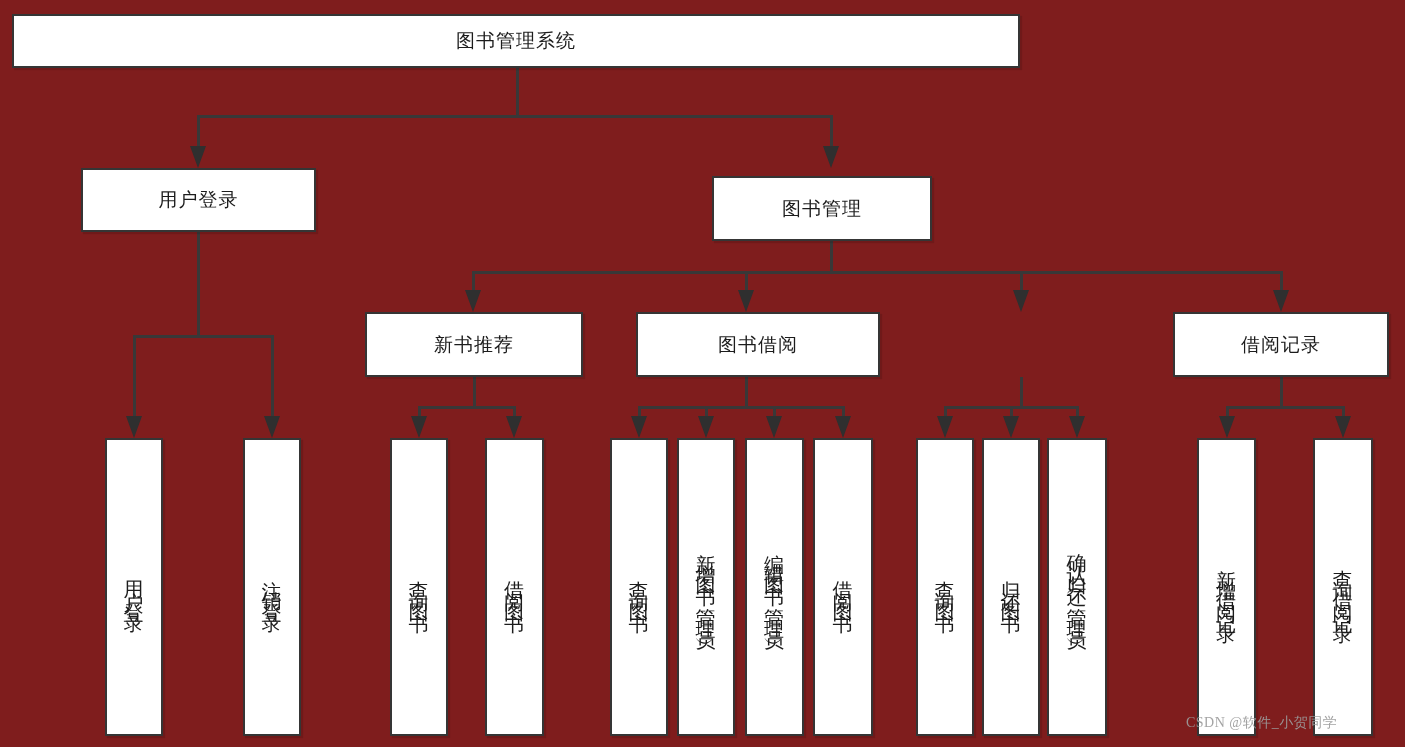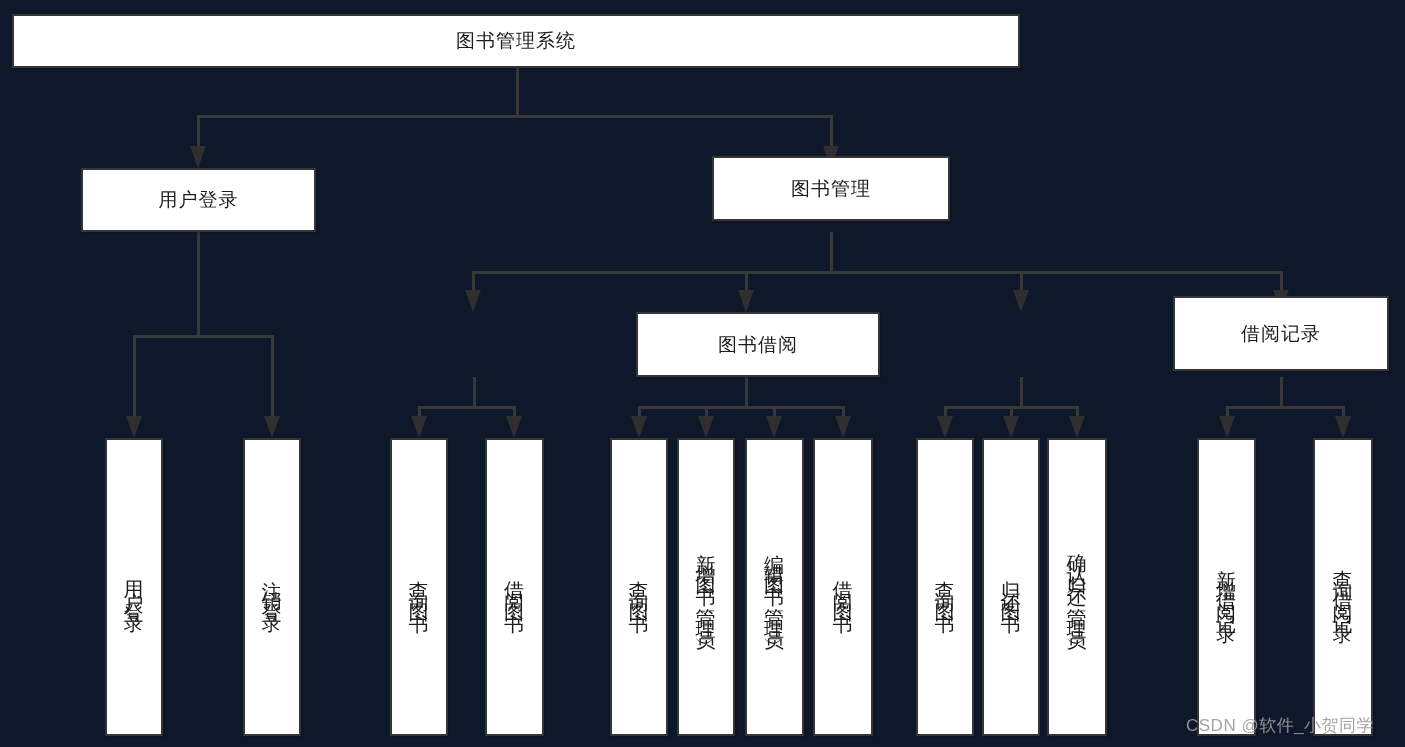--- a/index.html
+++ b/index.html
@@ -1,22 +1,22 @@
 <!DOCTYPE html>
 <html><head>
 <meta charset="utf-8">
 <title>图书管理系统</title>
 <style>
   html,body{margin:0;padding:0;background:#ffffff;}
   #canvas{
     position:relative;
     width:1405px;height:747px;
-    background:#0f172a;
+    background:#7f1d1d;
     overflow:hidden;
-    font-family:Liberation Sans, sans-serif;
+    font-family:Liberation Serif, serif;
     color:#1c1c1c;
   }
   .box{
     position:absolute;
     box-sizing:border-box;
     border:2.5px solid #353535;
     background:#ffffff;
     box-shadow:2px 2px 1px rgba(0,0,0,0.12);
     display:flex;align-items:center;justify-content:center;
   }
@@ -33,21 +33,21 @@
   .hline{position:absolute;height:3px;background:#383838;}
   .arrow{
     position:absolute;width:0;height:0;
     border-left:8px solid transparent;
     border-right:8px solid transparent;
     border-top:22px solid #2f2f2f;
   }
   .watermark{
     position:absolute;
     left:1186px;top:714px;
-    font-size:17px;
+    font-size:14px;
     color:#9c9c9c;
     opacity:0.92;
     z-index:10;
     letter-spacing:0.5px;
     white-space:nowrap;
   }
 </style>
 </head>
 <body>
 
@@ -113,31 +113,34 @@
   <div class="arrow" style="left:1335px;top:416px"></div>
 
   <div class="box hbox" style="left:12px;top:14px;width:1008px;height:54px">
     <span>图书管理系统</span>
   </div>
 
   <div class="box hbox" style="left:81px;top:168px;width:235px;height:64px">
     <span>用户登录</span>
   </div>
 
-  <div class="box hbox" style="left:712px;top:156px;width:238px;height:65px">
+  <div class="box hbox" style="left:712px;top:176px;width:220px;height:65px">
     <span>图书管理</span>
   </div>
 
+  <div class="box hbox" style="left:365px;top:312px;width:218px;height:65px">
+    <span>新书推荐</span>
+  </div>
 
   <div class="box hbox" style="left:636px;top:312px;width:244px;height:65px">
     <span>图书借阅</span>
   </div>
 
 
-  <div class="box hbox" style="left:1173px;top:296px;width:216px;height:75px">
+  <div class="box hbox" style="left:1173px;top:312px;width:216px;height:65px">
     <span>借阅记录</span>
   </div>
 
   <div class="box vbox" style="left:105px;top:438px;width:58px;height:298px">
     <span>用户登录</span>
   </div>
 
   <div class="box vbox" style="left:243px;top:438px;width:58px;height:298px">
     <span>注销登录</span>
   </div>

